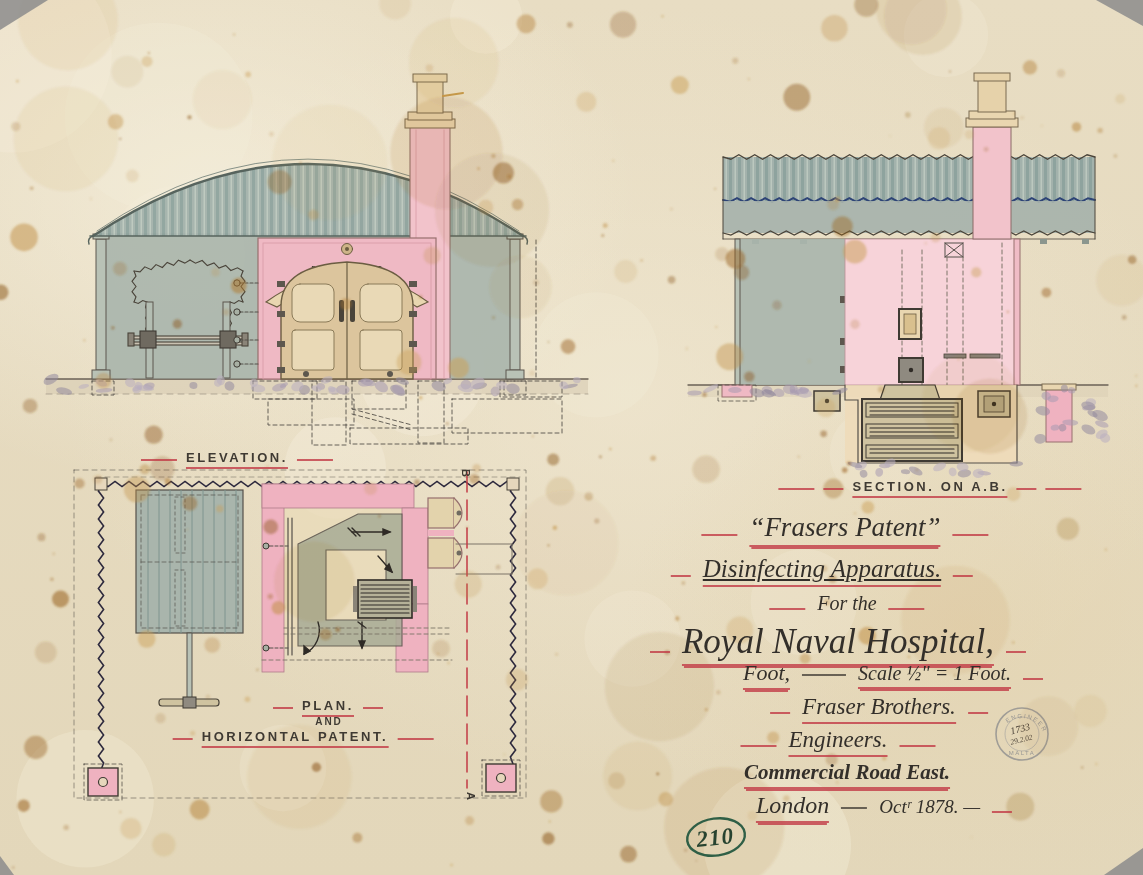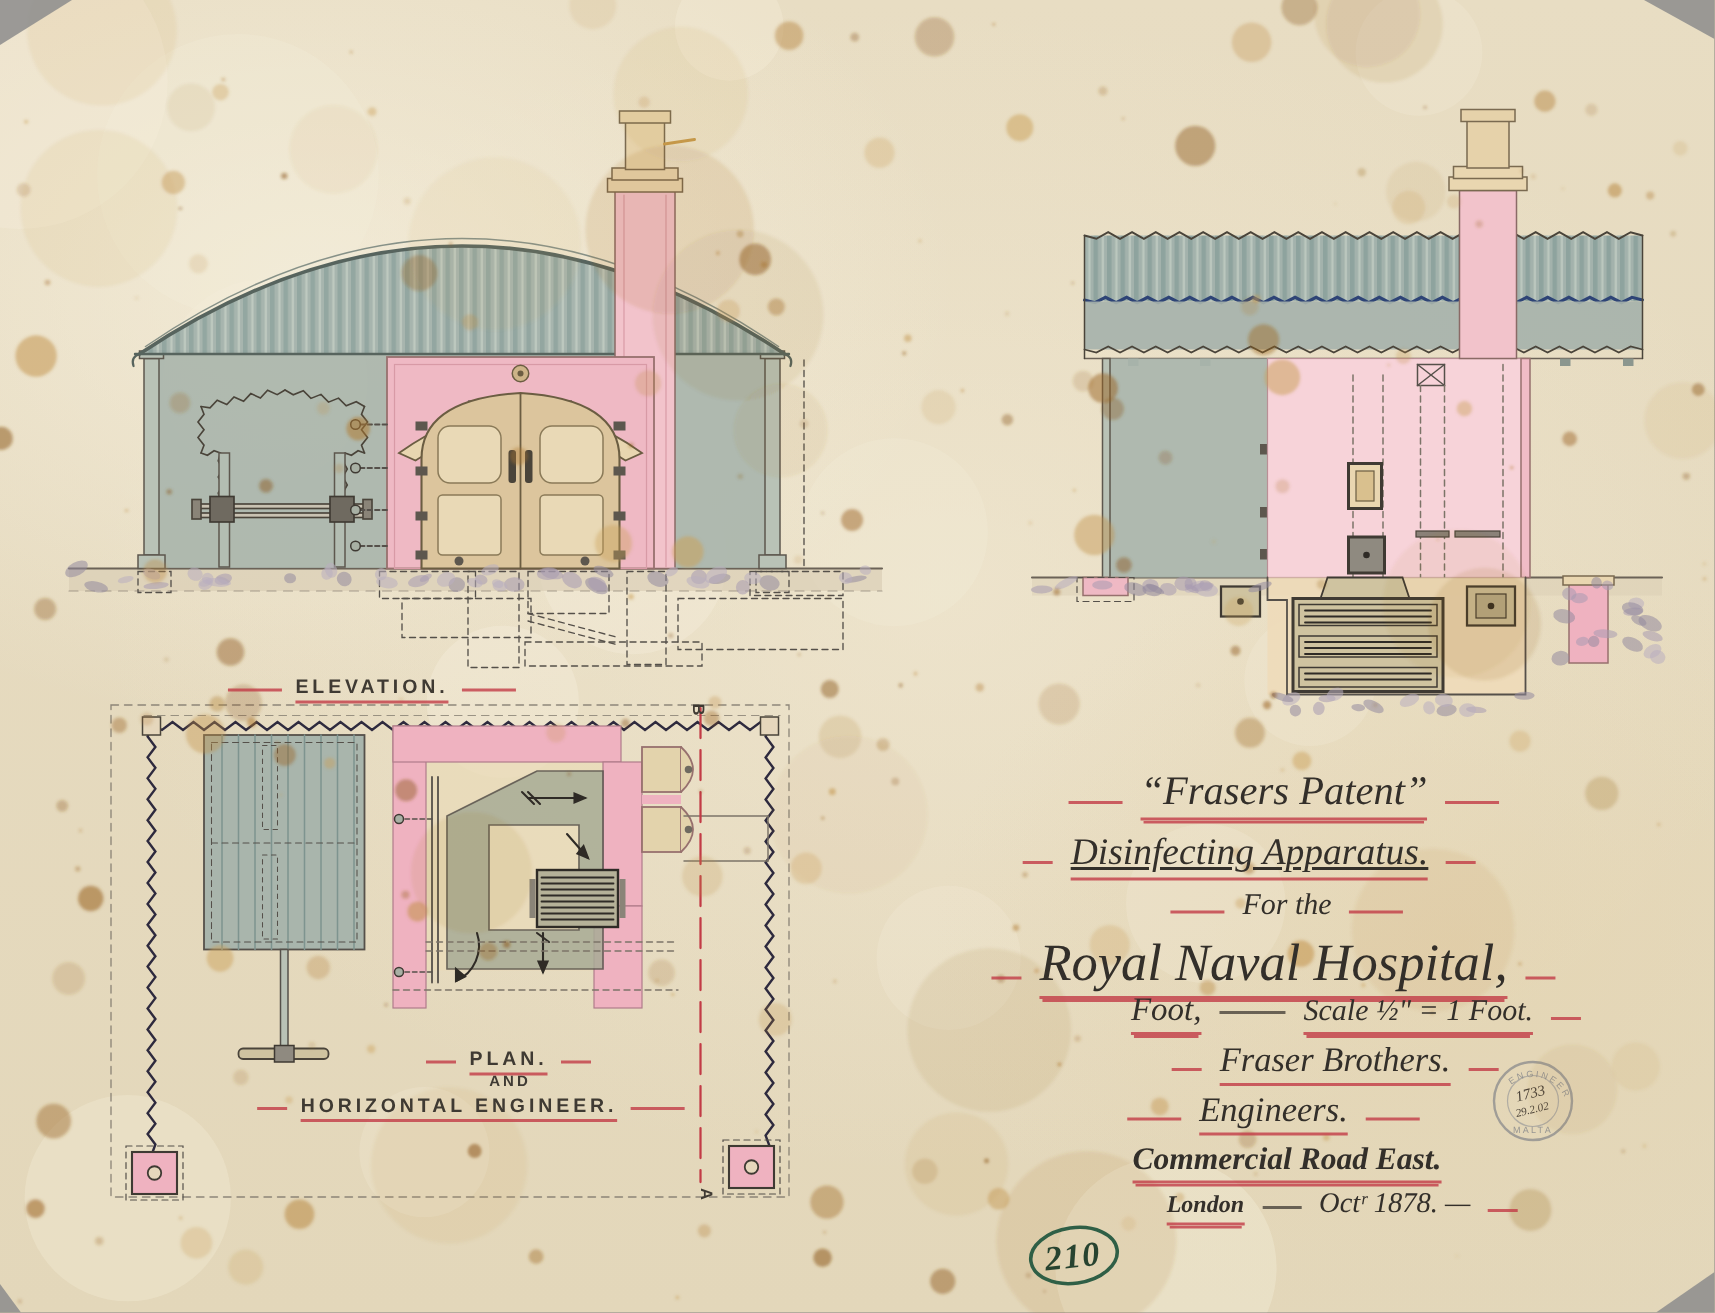--- a/index.html
+++ b/index.html
@@ -7,33 +7,33 @@
     position:relative;width:1143px;height:875px;overflow:hidden;
     font-family:"Liberation Sans",sans-serif;
     background:#e8ddc3;
     background-image:
       radial-gradient(620px 420px at 18% 22%, rgba(250,245,230,.55), transparent 70%),
       radial-gradient(500px 380px at 85% 72%, rgba(228,211,173,.5), transparent 70%),
       radial-gradient(760px 520px at 55% 45%, rgba(244,236,216,.5), transparent 75%),
       linear-gradient(#e8ddc3,#e3d7ba);
   }
   #art{position:absolute;left:0;top:0;}
-  .overlay{position:absolute;inset:0;pointer-events:none;margin-left:11px;}
+  .overlay{position:absolute;inset:0;pointer-events:none;}
   .cap{position:absolute;transform:translateX(-50%);display:flex;align-items:center;gap:9px;
        color:#3f3a33;font-size:13px;font-weight:bold;letter-spacing:2.6px;white-space:nowrap;}
   .cap.small{font-size:10px;letter-spacing:2px;}
   .rd{display:inline-block;height:0;border-top:2px solid rgba(194,59,70,.8);width:36px;}
   .rd.s{width:20px;}
   .u1{border-bottom:2px solid rgba(194,59,70,.8);padding-bottom:2px;}
   .u2{border-bottom:2px solid rgba(194,59,70,.8);box-shadow:0 4px 0 -2px rgba(194,59,70,.8);padding-bottom:2px;}
   .tb-line{position:absolute;transform:translateX(-50%);display:flex;align-items:baseline;gap:12px;
        font-family:"Liberation Serif",serif;font-style:italic;color:#332f2a;white-space:nowrap;}
   .bdash{display:inline-block;height:0;border-top:2px solid rgba(63,58,51,.75);width:44px;align-self:center;}
   .bdash.s{width:26px;}
-  .s27{font-size:27px;} .s26{font-size:35px;} .s25{font-size:25px;} .s24{font-size:16px;font-weight:bold;}
+  .s27{font-size:27px;} .s26{font-size:35px;} .s25{font-size:25px;} .s24{font-size:24px;}
   .s23{font-size:23px;} .s22{font-size:22px;} .s21{font-size:21px;} .s20{font-size:20px;} .s19{font-size:19px;}
 </style>
 </head>
 <body>
 
 <div id="paper">
 
 <svg id="art" width="1143" height="875" viewBox="0 0 1143 875">
   <defs>
     <pattern id="corr" width="9" height="10" patternUnits="userSpaceOnUse">
@@ -764,32 +764,39 @@
 </svg>
 
 <div class="overlay">
 
   <div class="cap" style="left:237px;top:450px;">
     <i class="rd"></i>
     <span class="u1">ELEVATION.</span>
     <i class="rd"></i>
   </div>
 
+  <div class="cap" style="left:930px;top:479px;">
+    <i class="rd"></i>
+        <i class="rd s"></i>
+    <span class="u1">SECTION. ON A.B.</span>
+    <i class="rd s"></i>
+        <i class="rd"></i>
+  </div>
 
   <div class="cap" style="left:328px;top:698px;">
     <i class="rd s"></i>
     <span class="u1">PLAN.</span>
     <i class="rd s"></i>
   </div>
   <div class="cap small" style="left:329px;top:716px;">
     <span>AND</span>
   </div>
   <div class="cap" style="left:303px;top:729px;">
     <i class="rd s"></i>
-    <span class="u1">HORIZONTAL ENGINEER.</span>
+    <span class="u1">HORIZONTAL PATENT.</span>
     <i class="rd"></i>
   </div>
 
   <div>
     <div class="tb-line s27" style="left:845px;top:512px;">
       <i class="rd"></i>
       <span class="u2">“Frasers Patent”</span>
       <i class="rd"></i>
     </div>
     <div class="tb-line s25" style="left:822px;top:555px;text-decoration:underline;">

